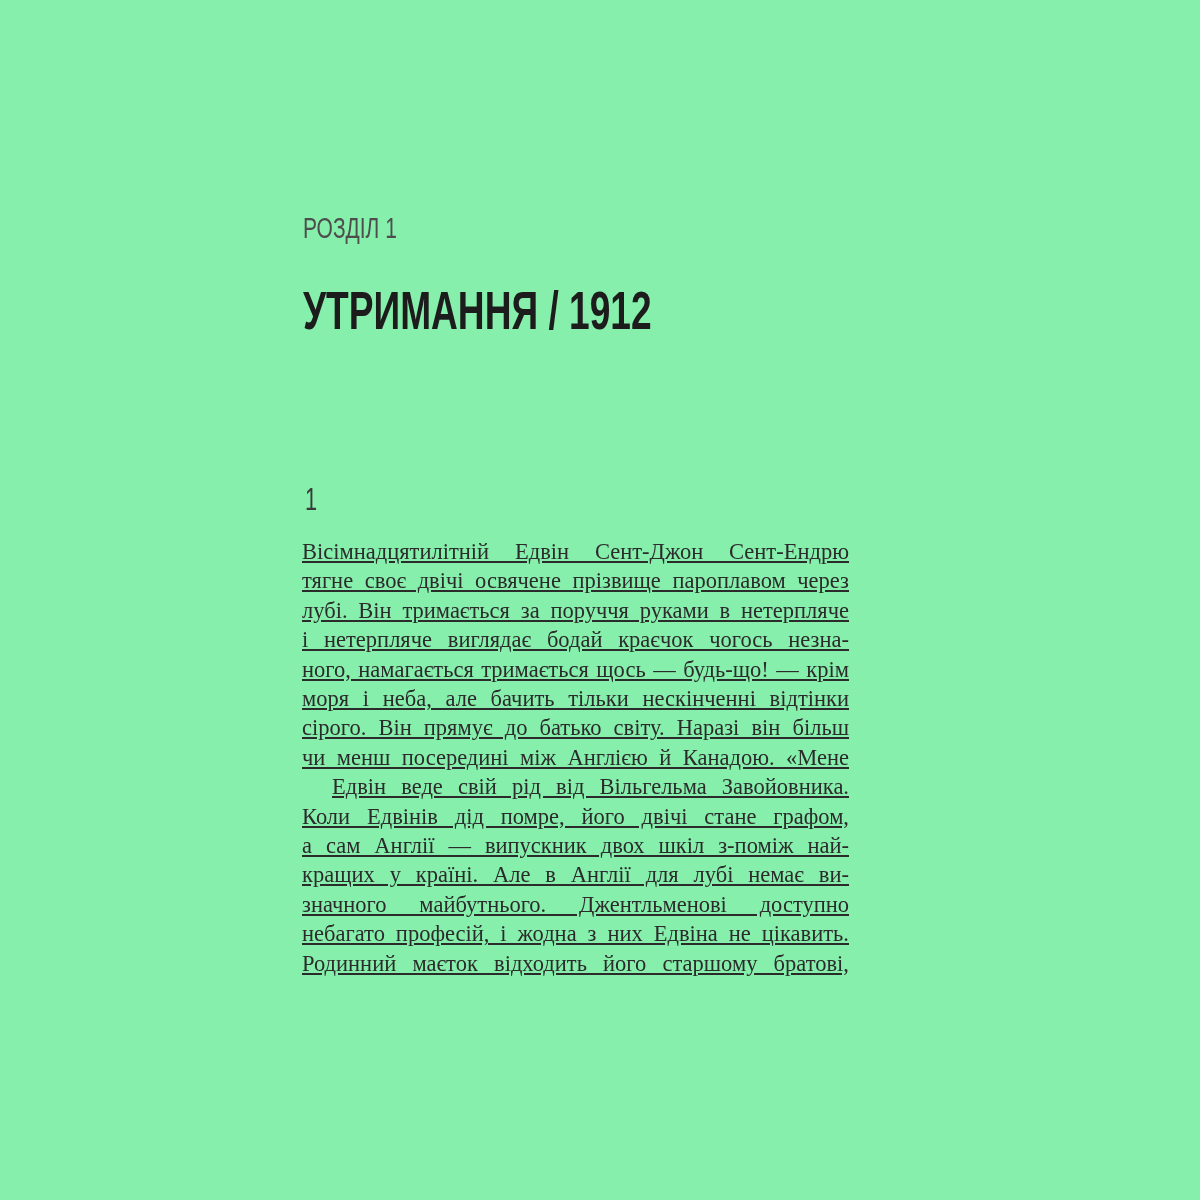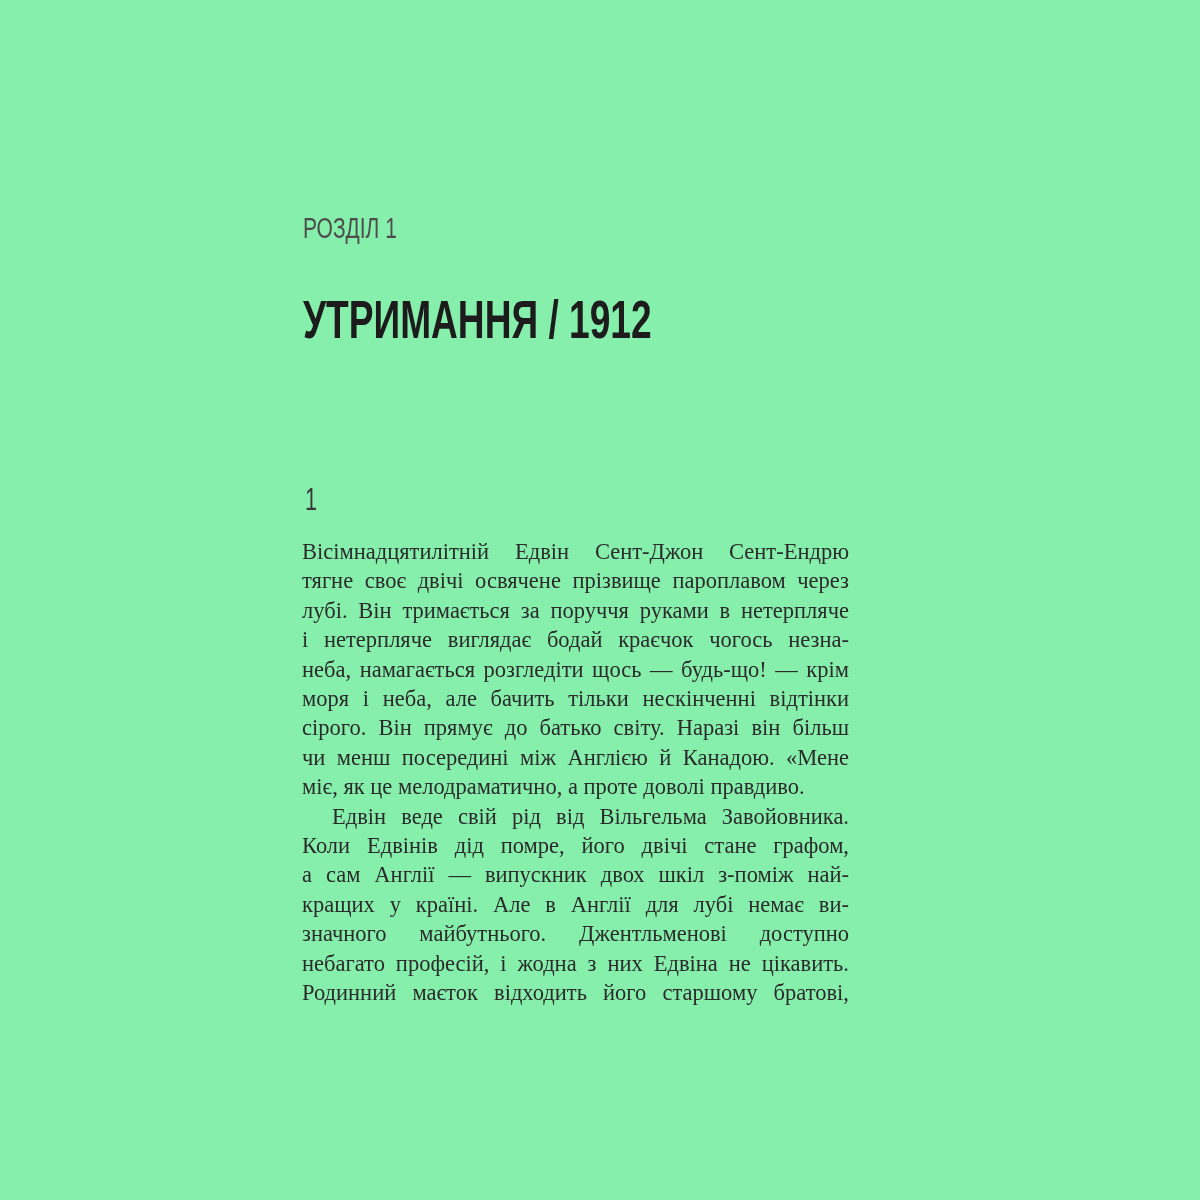--- a/index.html
+++ b/index.html
@@ -22,21 +22,21 @@
     font-family: "Liberation Sans", sans-serif;
     font-size: 30px;
     line-height: 30px;
     font-weight: 400;
     color: #4d4d4d;
     white-space: nowrap;
   }
   .chapter-title {
     position: absolute;
     left: 303px;
-    top: 293px;
+    top: 284px;
     font-family: "Liberation Sans", sans-serif;
     font-size: 53px;
     line-height: 53px;
     font-weight: 700;
     color: #1c1c1c;
     white-space: nowrap;
   }
   .condensed {
     display: inline-block;
     transform: scaleX(0.70);
@@ -57,20 +57,21 @@
     left: 302px;
     top: 537px;
     width: 547px;
     font-size: 22.5px;
     line-height: 29.4px;
     color: #2b2b2b;
   }
   .line {
     text-align: justify;
     text-align-last: justify;
+    text-decoration: underline;
   }
   .line.para-end {
     text-align: left;
     text-align-last: left;
   }
   .line.indent {
     text-indent: 30px;
   }
 </style>
 </head>
@@ -89,25 +90,24 @@
   <div class="section-number">
     <span class="condensed">1</span>
   </div>
 
   <div class="body-text">
     <div>
       <div class="line">Вісімнадцятилітній Едвін Сент-Джон Сент-Ендрю</div>
       <div class="line">тягне своє двічі освячене прізвище пароплавом через</div>
       <div class="line">лубі. Він тримається за поруччя руками в нетерпляче</div>
       <div class="line">і нетерпляче виглядає бодай краєчок чогось незна-</div>
-      <div class="line">неба, намагається розгледіти щось — будь-що! — крім</div>
+      <div class="line">ного, намагається тримається щось — будь-що! — крім</div>
       <div class="line">моря і неба, але бачить тільки нескінченні відтінки</div>
       <div class="line">сірого. Він прямує до батько світу. Наразі він більш</div>
       <div class="line">чи менш посередині між Англією й Канадою. «Мене</div>
-      <div class="line para-end">міє, як це мелодраматично, а проте доволі правдиво.</div>
     </div>
     <div>
       <div class="line indent">Едвін веде свій рід від Вільгельма Завойовника.</div>
       <div class="line">Коли Едвінів дід помре, його двічі стане графом,</div>
       <div class="line">а сам Англії — випускник двох шкіл з-поміж най-</div>
       <div class="line">кращих у країні. Але в Англії для лубі немає ви-</div>
       <div class="line">значного майбутнього. Джентльменові доступно</div>
       <div class="line">небагато професій, і жодна з них Едвіна не цікавить.</div>
       <div class="line">Родинний маєток відходить його старшому братові,</div>
     </div>

